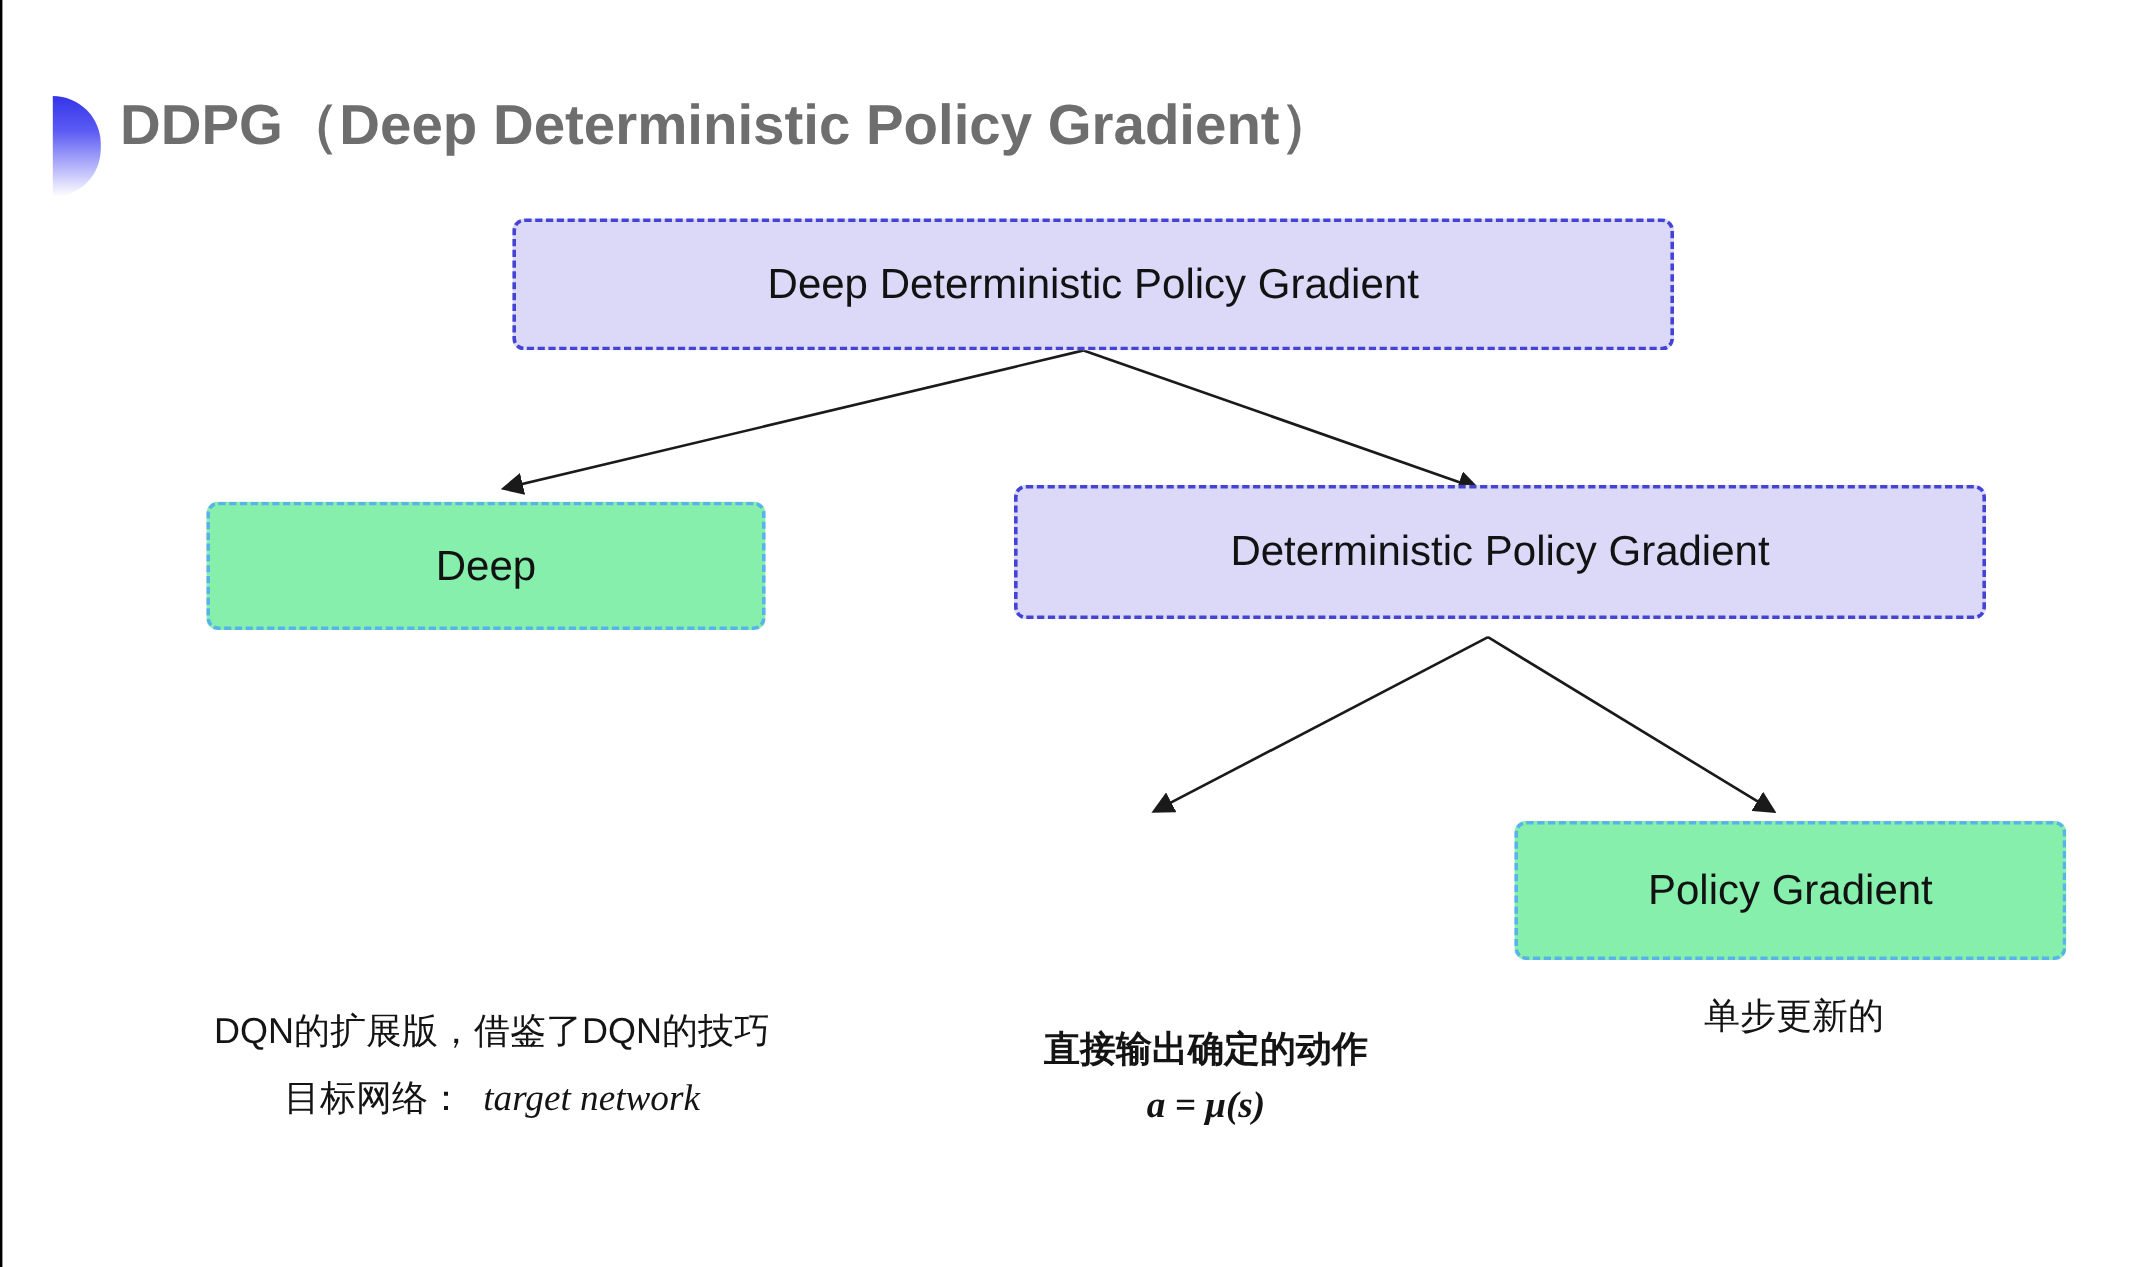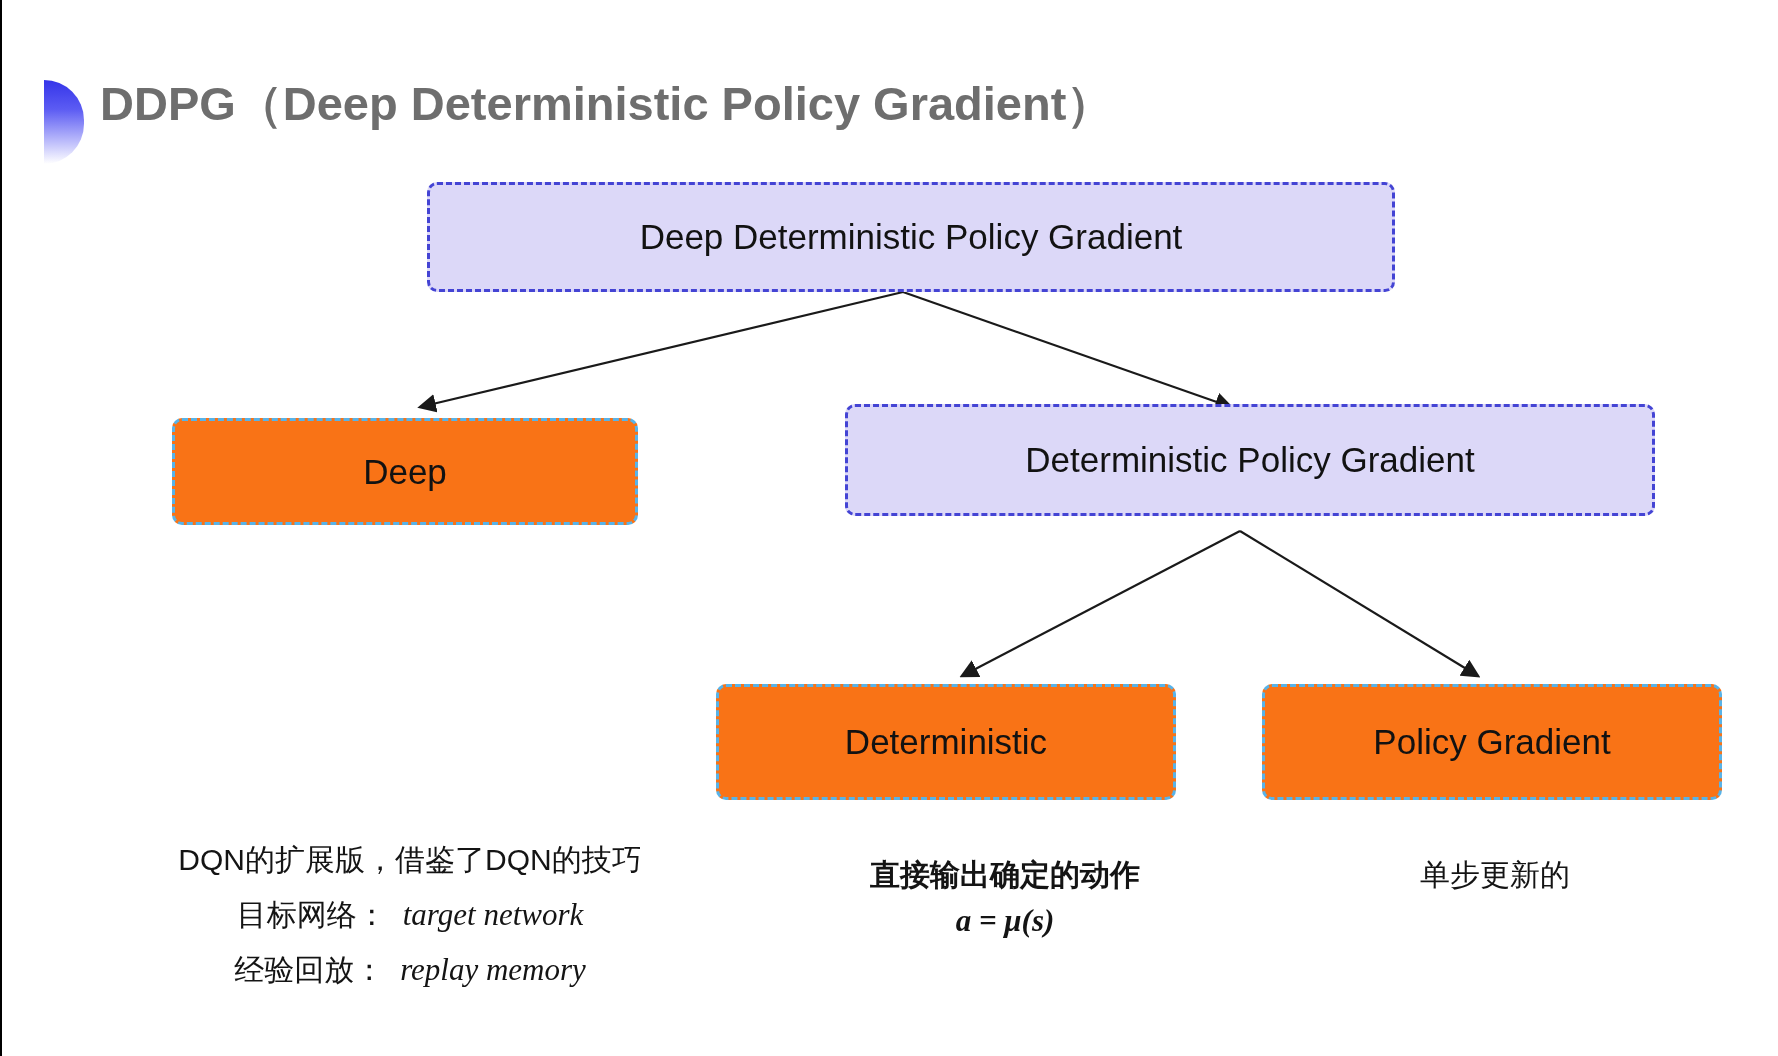--- a/index.html
+++ b/index.html
@@ -38,38 +38,38 @@
     box-sizing: border-box;
     display: flex;
     align-items: center;
     justify-content: center;
     font-size: 35px;
     color: #121212;
     border-radius: 10px;
     white-space: nowrap;
   }
   .node.purple { background: #dcd8f8; border: 3px dashed #4444d4; }
-  .node.cyan   { background: #f97316; border: 3px dashed #58b3e8; }
+  .node.cyan   { background: #86efac; border: 3px dashed #58b3e8; }
   #node-ddpg          { left: 427px;  top: 182px; width: 968px; height: 110px; }
   #node-deep          { left: 172px;  top: 418px; width: 466px; height: 107px; }
   #node-dpg           { left: 845px;  top: 404px; width: 810px; height: 112px; }
   #node-deterministic { left: 716px;  top: 684px; width: 460px; height: 116px; }
   #node-pg            { left: 1262px; top: 684px; width: 460px; height: 116px; }
   .arrows { position: absolute; left: 0; top: 0; width: 1778px; height: 1056px; pointer-events: none; }
   .note {
     position: absolute;
     font-size: 30px;
     text-align: center;
     line-height: 40px;
   }
   .note .row { margin-top: 15px; white-space: nowrap; }
   .note .row:first-child { margin-top: 0; }
   #note-deep          { left: 118px;  top: 840px; width: 584px; }
   #note-deterministic { left: 820px;  top: 855px; width: 370px; font-weight: bold; }
-  #note-pg            { left: 1310px; top: 855px; width: 370px; }
+  #note-pg            { left: 1310px; top: 828px; width: 370px; }
   .term, .formula {
     font-family: "Liberation Serif", serif;
     font-style: italic;
     font-size: 31px;
   }
   .gap-left { margin-left: 16px; }
   .gap-small { margin-left: 10px; }
 </style>
 </head>
 <body>
@@ -99,37 +99,31 @@
   </div>
 
   <div class="node cyan" id="node-deep">
     <span>Deep</span>
   </div>
 
   <div class="node purple" id="node-dpg">
     <span>Deterministic Policy Gradient</span>
   </div>
 
-  <div class="node cyan" id="node-deterministic">
-    <span>Deterministic</span>
-  </div>
 
   <div class="node cyan" id="node-pg">
     <span>Policy Gradient</span>
   </div>
 
   <div class="note" id="note-deep">
     <div class="row">
       <span>DQN的扩展版，借鉴了DQN的技巧</span>
     </div>
     <div class="row">
       <span>目标网络：</span><span class="term gap-left">target network</span>
-    </div>
-    <div class="row">
-      <span>经验回放：</span><span class="term gap-left">replay memory</span>
     </div>
   </div>
 
   <div class="note" id="note-deterministic">
     <div class="row">
       <span>直接输出确定的动作</span>
     </div>
     <div class="row" style="margin-top:6px;">
       <span class="formula">a = μ(s)</span>
     </div>

